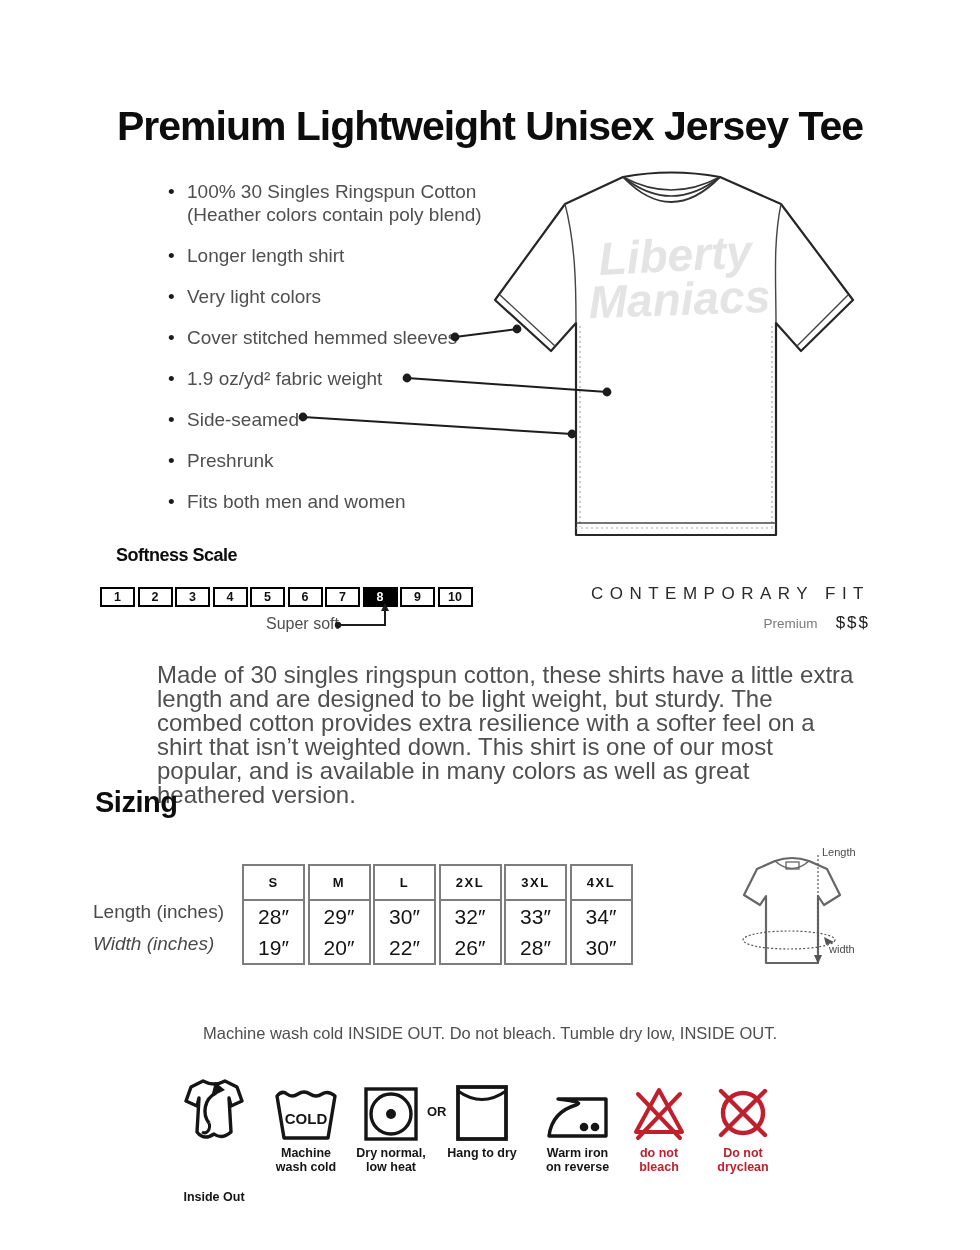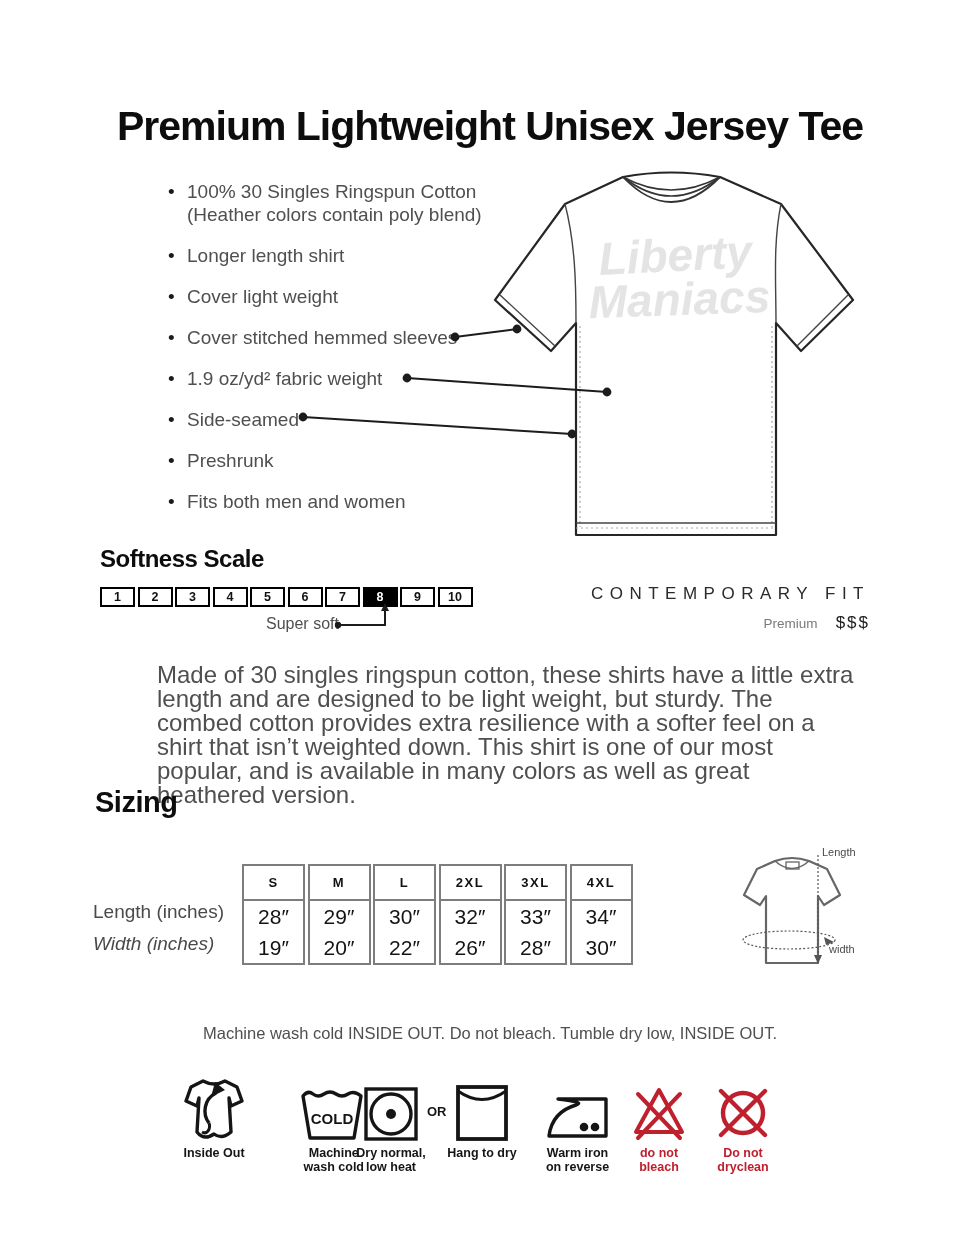--- a/index.html
+++ b/index.html
@@ -12,21 +12,21 @@
          letter-spacing:-1px;color:#0d0d0d;}
 
   
   .features{left:168px;top:180px;width:330px;list-style:none;margin:0;padding:0;}
   .features li{position:relative;padding-left:19px;margin-bottom:18px;font-size:19px;
                line-height:23px;color:#4f4f4f;white-space:pre-line;}
   .features li::before{content:"•";position:absolute;left:0;top:0;color:#1a1a1a;font-size:19px;}
 
   
   .h2{font-weight:bold;color:#0d0d0d;letter-spacing:-0.5px;}
-  .softness-heading{left:100px;top:545px;font-size:24px;}
+  .softness-heading{left:116px;top:545px;font-size:18px;}
   .scale{left:100px;top:587px;display:flex;gap:2.5px;}
   .scale .box{width:31px;height:16px;border:2.5px solid #000;display:flex;align-items:center;
               justify-content:center;font-size:12.5px;font-weight:bold;color:#111;background:#fff;}
   .scale .box.active{background:#000;color:#fff;}
   .supersoft{left:266px;top:615px;font-size:16px;color:#4f4f4f;}
 
   
   .fit-label{left:548px;top:584px;width:322px;text-align:right;font-size:17px;
              letter-spacing:6.5px;color:#2a2a2a;}
   .fit-tier{left:548px;top:613px;width:322px;text-align:right;color:#7a7a7a;font-size:13.5px;}
@@ -62,21 +62,21 @@
 <body>
 
 <div class="page">
 
   <h1 class="abs title">Premium Lightweight Unisex Jersey Tee</h1>
 
   <ul class="abs features">
     <li>100% 30 Singles Ringspun Cotton
 (Heather colors contain poly blend)</li>
     <li>Longer length shirt</li>
-    <li>Cover light weight</li>
+    <li>Very light colors</li>
     <li>Cover stitched hemmed sleeves</li>
     <li>1.9 oz/yd² fabric weight</li>
     <li>Side-seamed</li>
     <li>Preshrunk</li>
     <li>Fits both men and women</li>
   </ul>
 
   <svg class="abs" style="left:470px;top:163px;" width="430" height="390" viewBox="0 0 430 390">
     <path d="M153,14 Q201,5 250,14 L311,41 L383,137 L331,188 L306,160 L306,372 L106,372 L106,160 L81,188 L25,137 L95,41 Z" fill="#ffffff" stroke="#262626" stroke-width="2.2" stroke-linejoin="round"></path>
 
@@ -187,33 +187,33 @@
     <ellipse cx="52" cy="97" rx="46" ry="9" fill="none" stroke="#555" stroke-width="1.2" stroke-dasharray="2,2"></ellipse>
     <path d="M97,99 L87,94 L89,102 Z" fill="#555"></path>
     <path d="M81,12 L81,116" fill="none" stroke="#555" stroke-width="1.2" stroke-dasharray="2,2"></path>
     <path d="M81,121 L77,112 L85,112 Z" fill="#555"></path>
     <text x="85" y="13" font-size="11" fill="#4a4a4a">Length</text>
     <text x="92" y="110" font-size="11" fill="#4a4a4a">width</text>
   </svg>
 
   <div class="abs care-text">Machine wash cold INSIDE OUT. Do not bleach. Tumble dry low, INSIDE OUT.</div>
 
-  <div class="abs care-item" style="left:168px;top:1076px;width:92px;">
+  <div class="abs care-item" style="left:168px;top:1076px;width:92px;gap:44px;">
     <div class="ci-art">
         <svg width="62" height="66" viewBox="0 0 60 66">
       <path d="M19,5 Q30,11 41,5 L53,11 L58,25 L47,30 L45,22 L47,56 Q38,64 30,58 Q20,65 13,56 L15,22 L13,30 L2,25 L7,11 Z" fill="#fff" stroke="#151515" stroke-width="3.4" stroke-linejoin="round"></path>
       <path d="M25,47 C18,38 20,23 32,17" fill="none" stroke="#151515" stroke-width="3.4"></path>
       <path d="M27,21 L41,14 L31,6 Z" fill="#151515"></path>
       <path d="M25,47 C27,53 23,59 18,56" fill="none" stroke="#151515" stroke-width="3"></path>
     </svg>
       </div>
     <div class="ci-label">Inside Out</div>
   </div>
 
-  <div class="abs care-item" style="left:272px;top:1076px;width:92px;align-items:flex-end;">
+  <div class="abs care-item" style="left:260px;top:1076px;width:92px;">
     <div class="ci-art">
         <svg width="64" height="56" viewBox="0 0 64 56">
       <path d="M3,10 Q8,4 13,8 Q18,12 24,8 Q30,4 36,8 Q42,12 48,8 Q54,4 61,10 L54,52 L10,52 Z" fill="#fff" stroke="#151515" stroke-width="3.4" stroke-linejoin="round"></path>
       <text x="32" y="38" font-size="15" font-weight="bold" fill="#151515" text-anchor="middle">COLD</text>
     </svg>
       </div>
     <div class="ci-label">Machine
 wash cold</div>
   </div>
 

